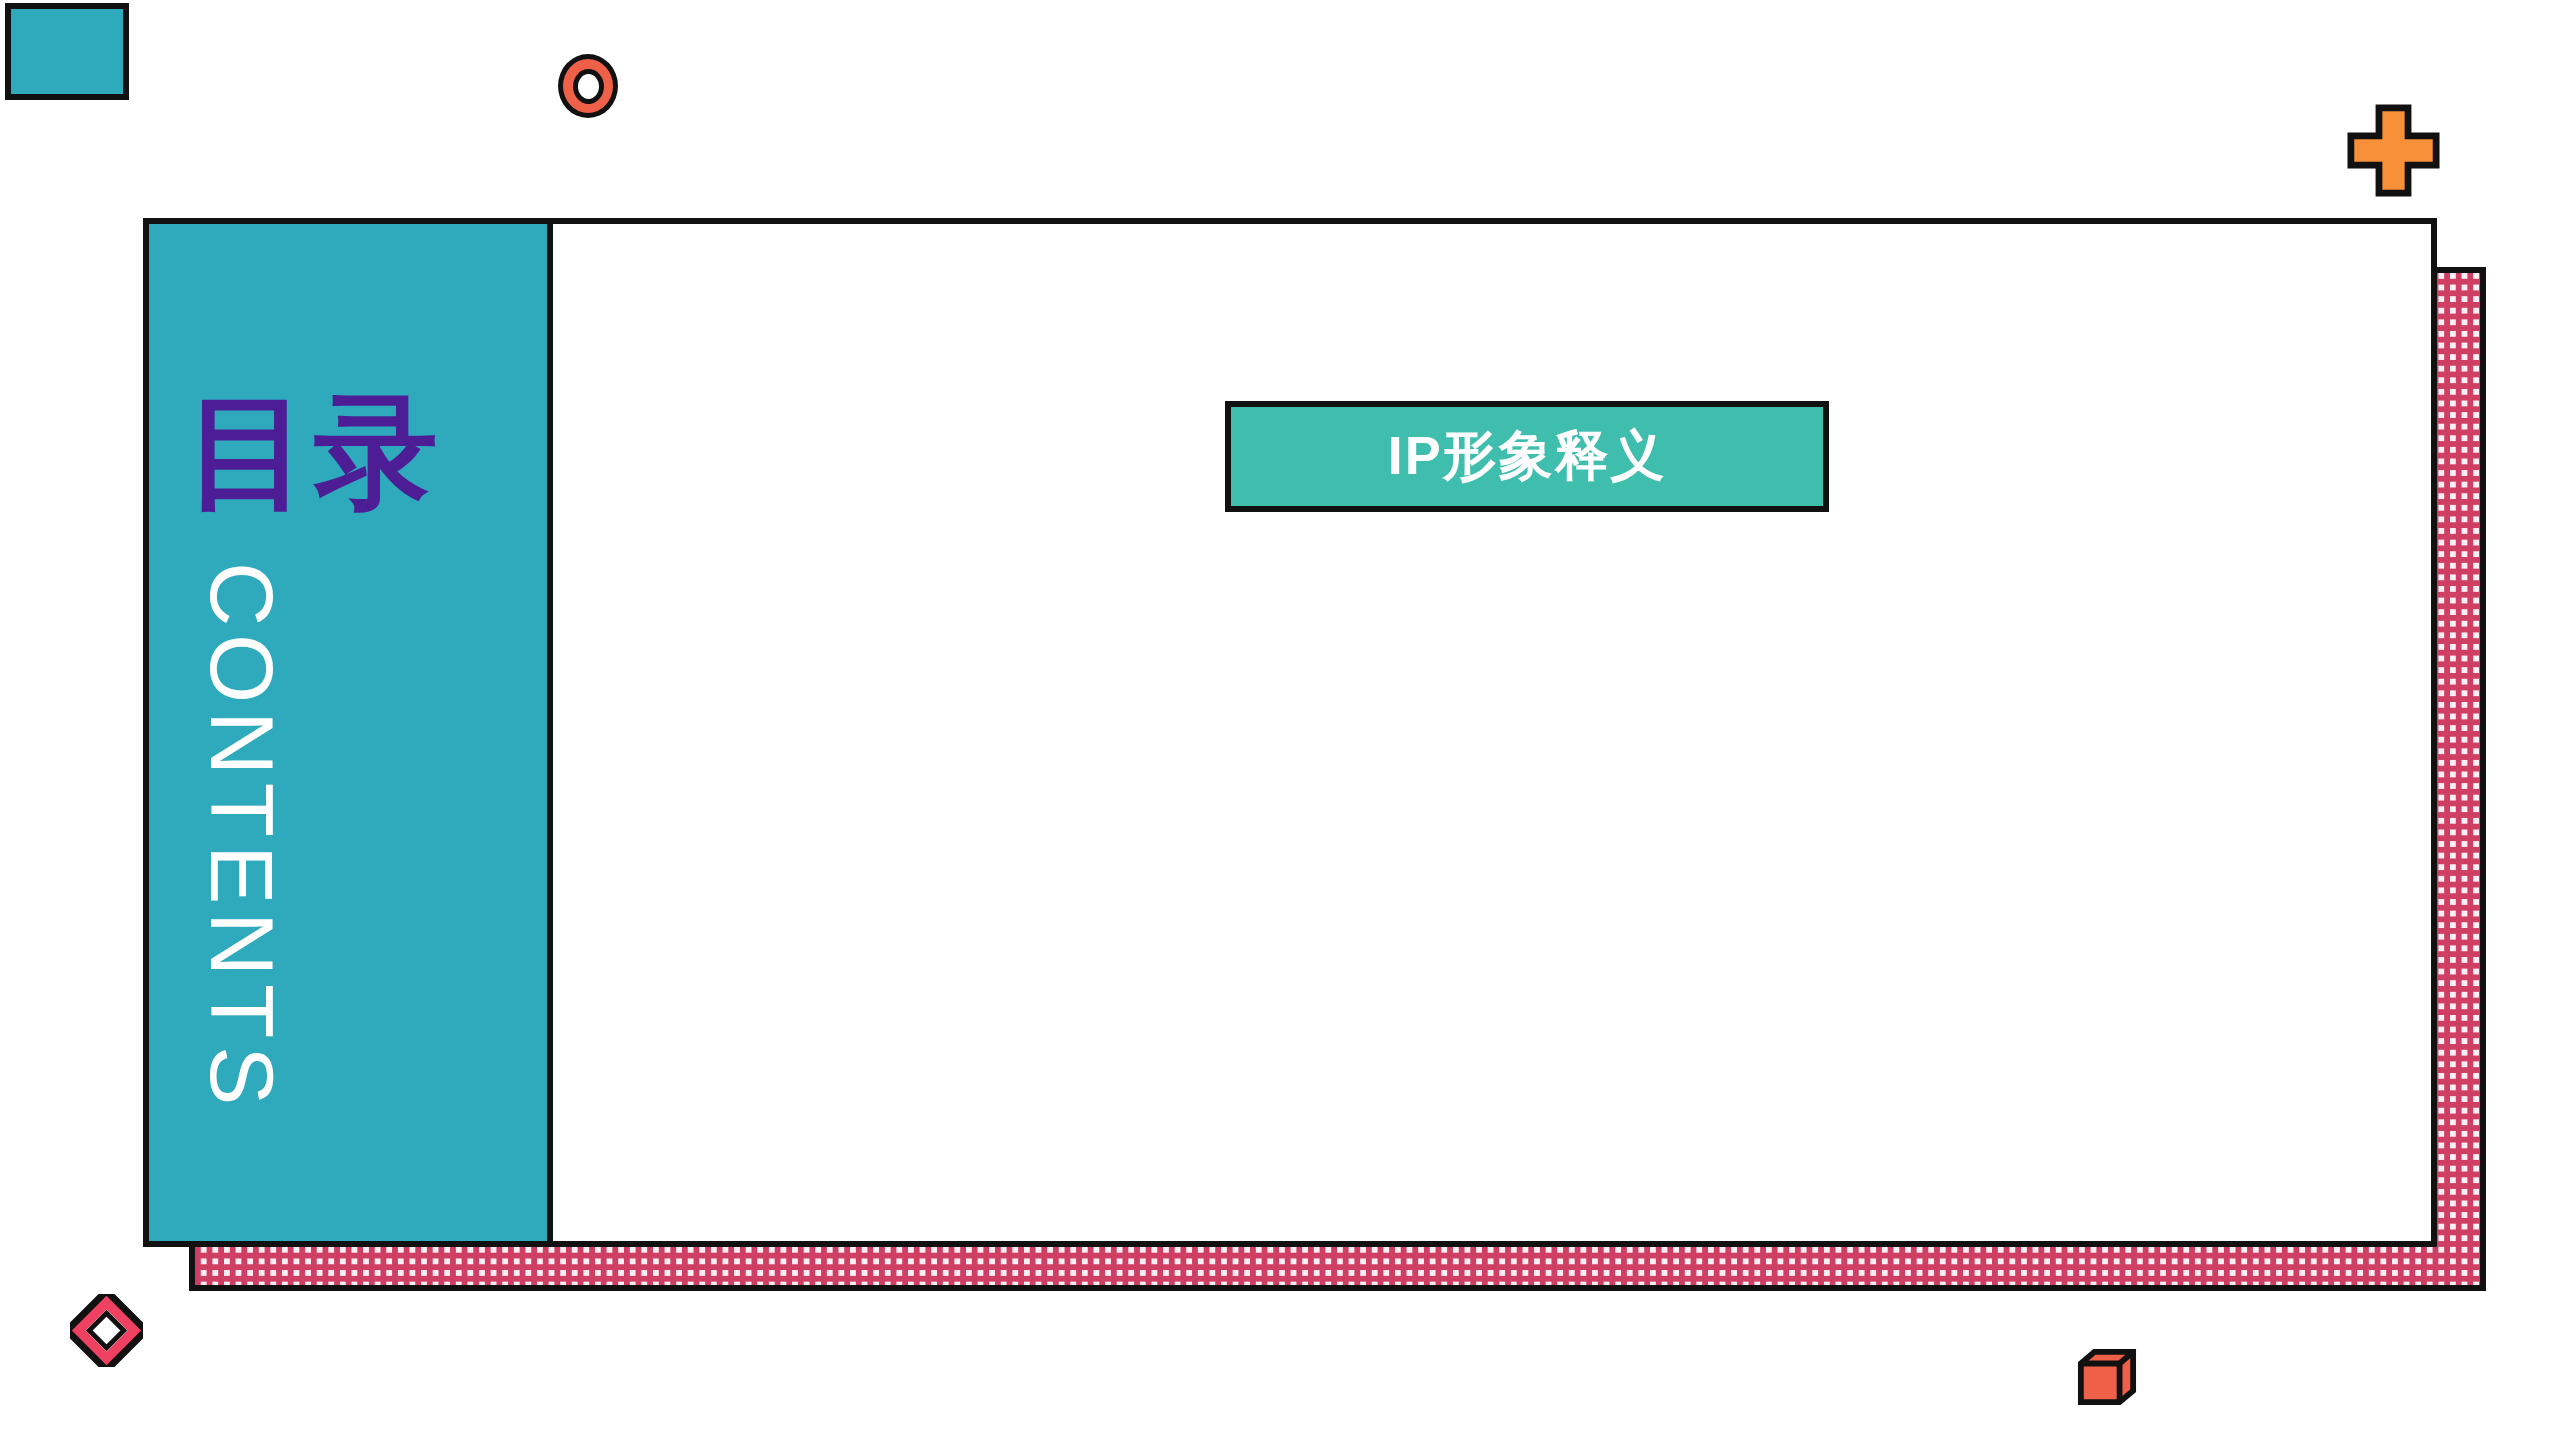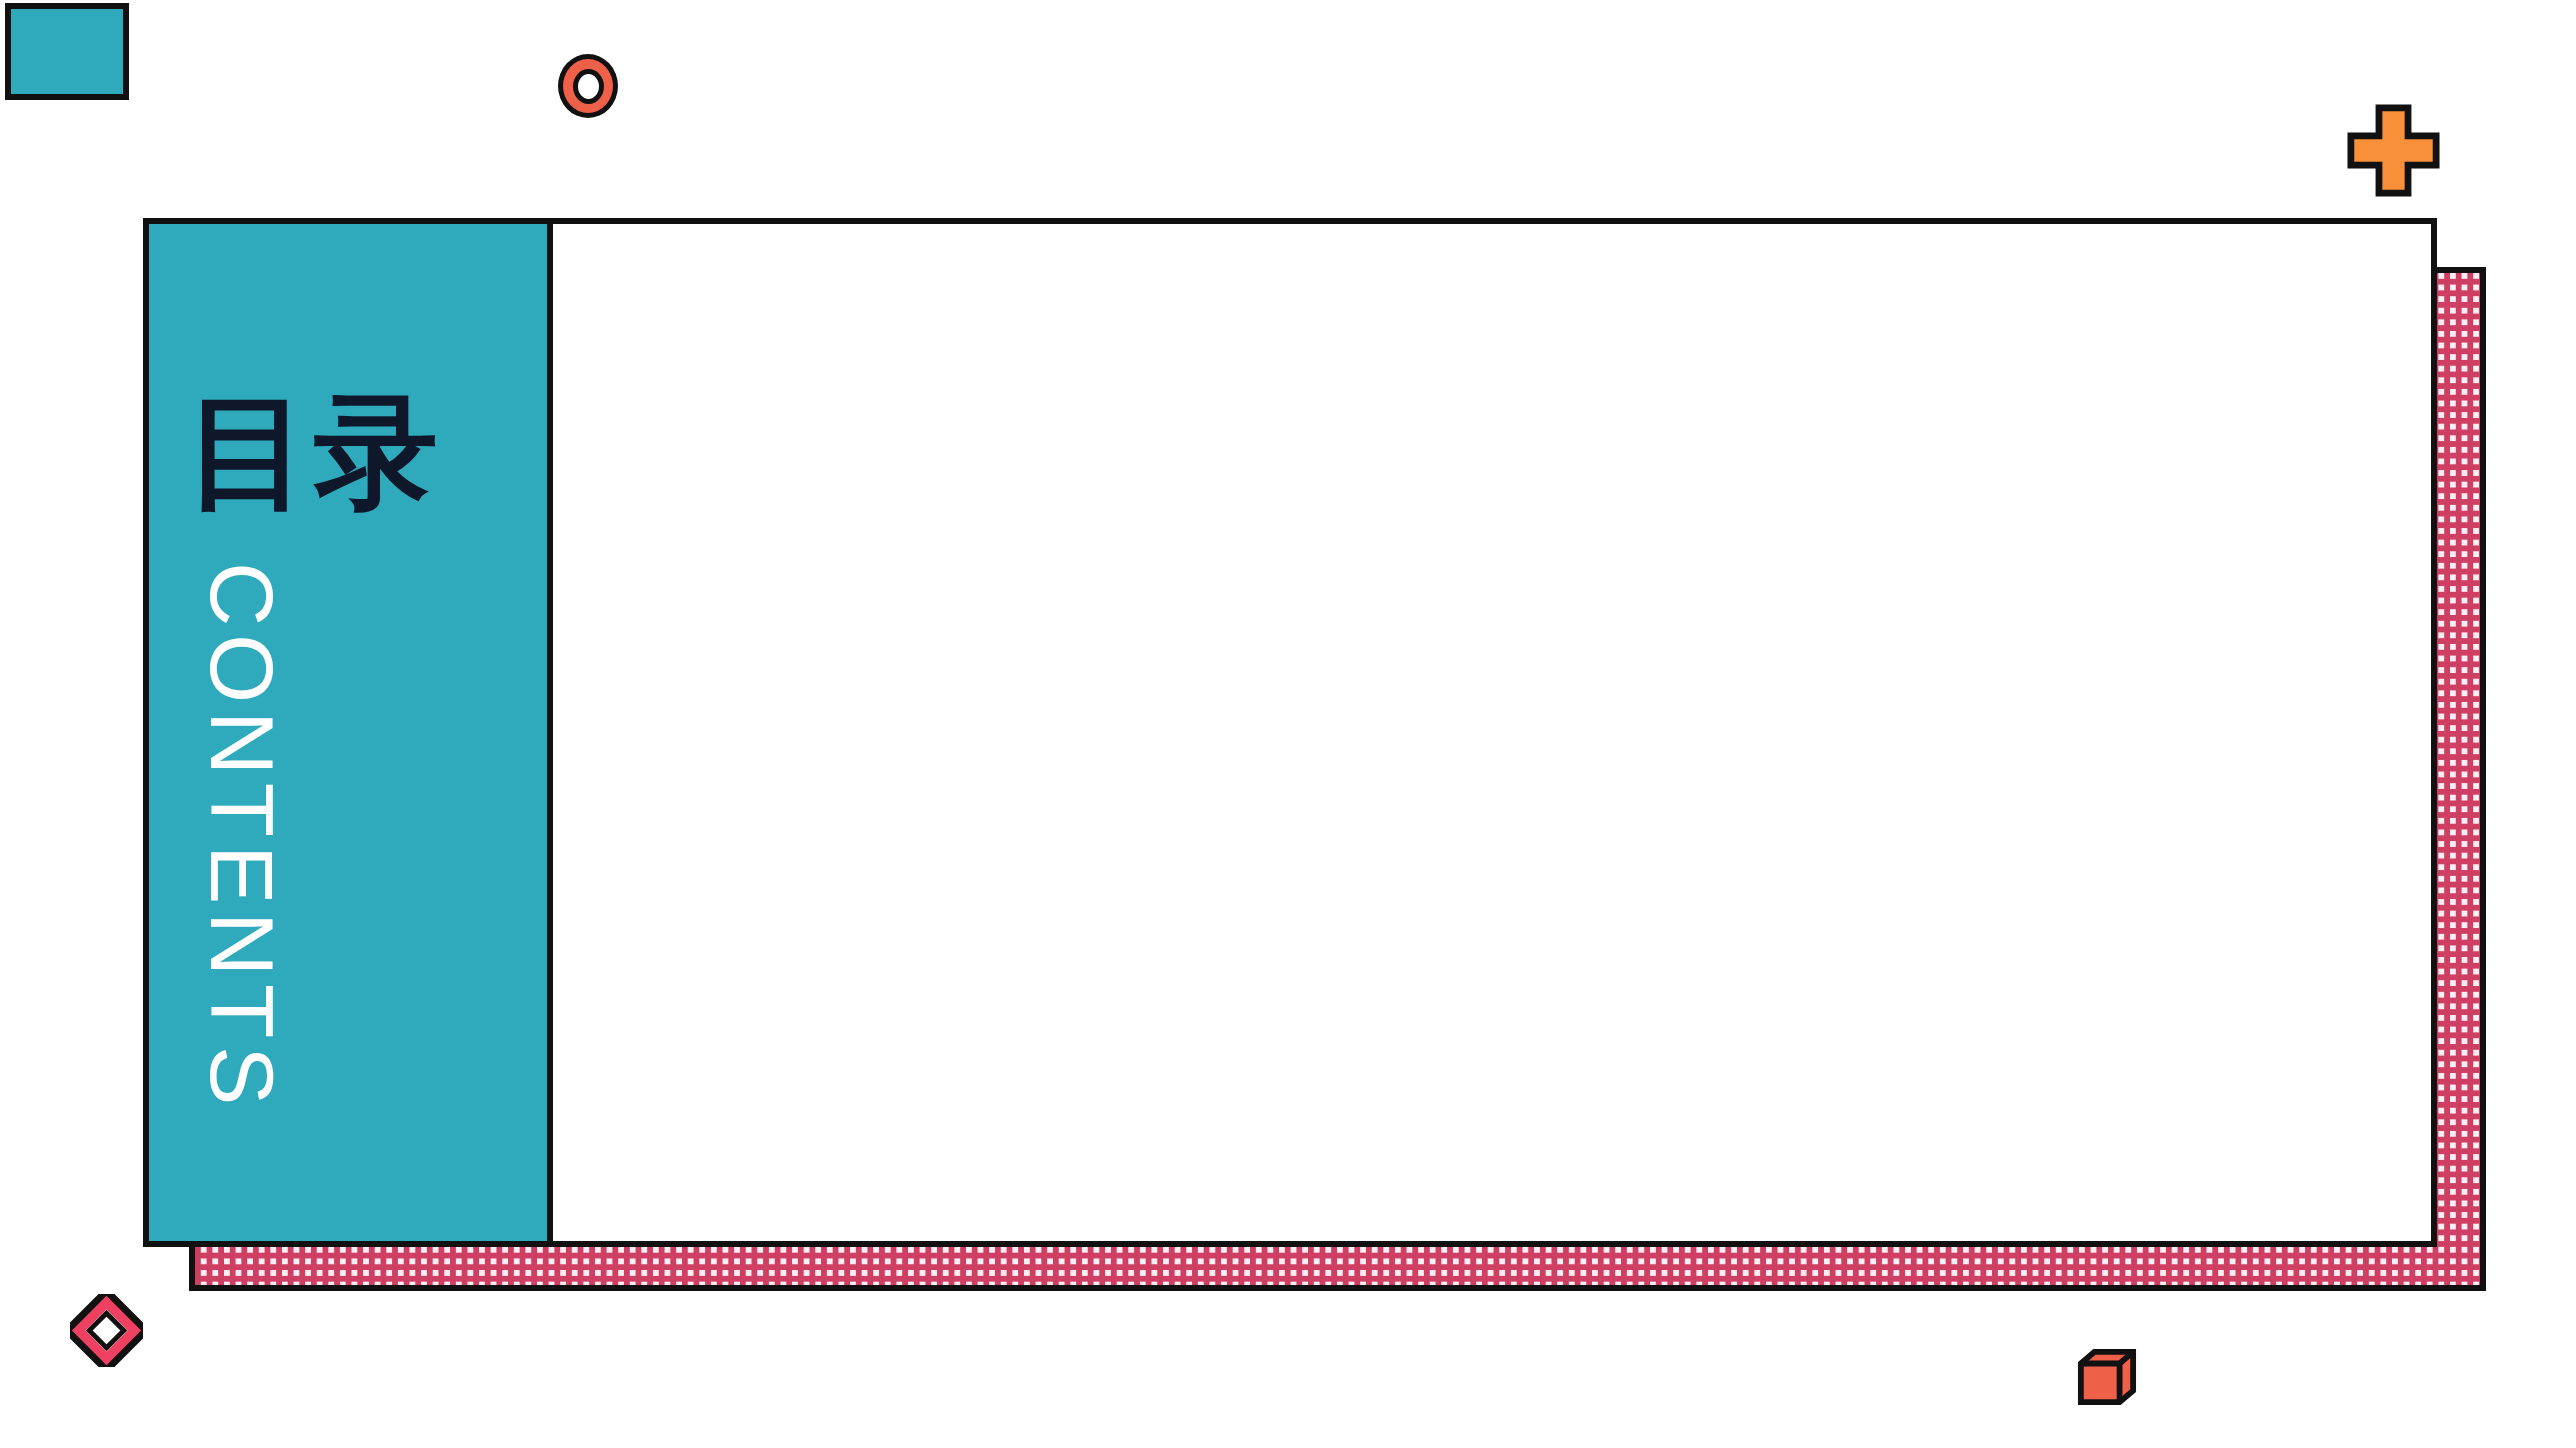--- a/index.html
+++ b/index.html
@@ -123,21 +123,21 @@
     overflow: hidden;
   }
 
   .sidebar-title {
     position: absolute;
     left: 37px;
     top: 166px;
     font-size: 124px;
     line-height: 1;
     font-weight: 700;
-    color: #0f172a;
+    color: #4c1d95;
     letter-spacing: 3.9px;
     white-space: nowrap;
   }
 
   .sidebar-sub-wrap {
     position: absolute;
     left: 0px;
     top: 338px;
     width: 410px;
     height: 522px;
@@ -213,17 +213,18 @@
 
   <div class="frame"></div>
 
   <div class="sidebar">
     <div class="sidebar-title">目录</div>
     <div class="sidebar-sub-wrap">
       <div class="sidebar-sub">CONTENTS</div>
     </div>
   </div>
 
+  <div class="toc-item toc-item-0">IP形象释义</div>
 
 
 
 </div>
 
 
 </body></html>

